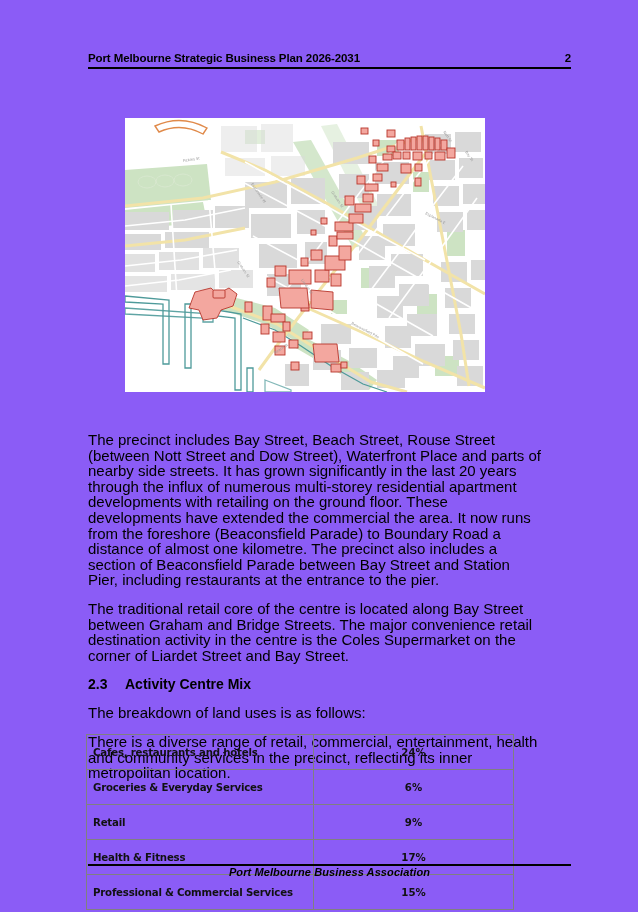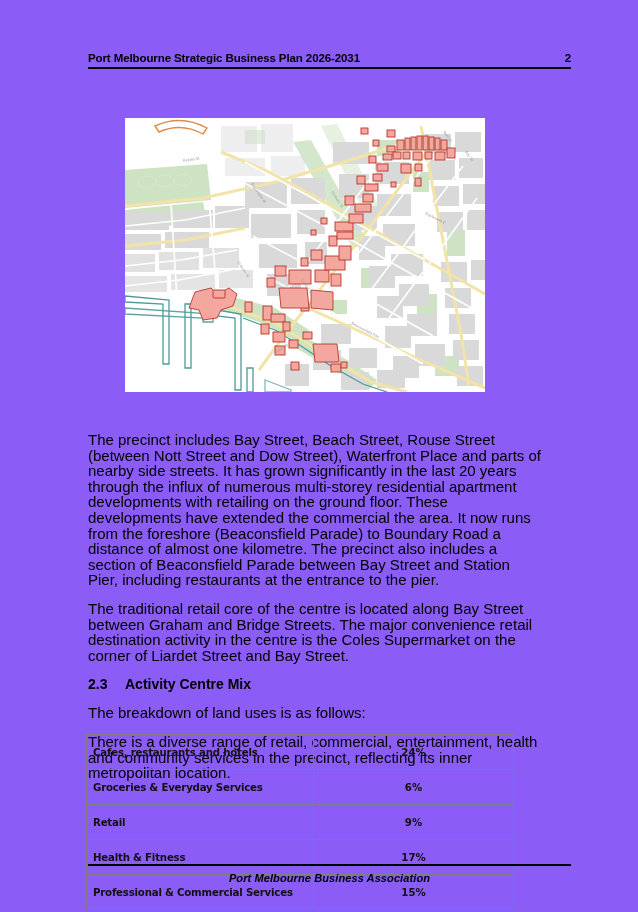--- a/index.html
+++ b/index.html
@@ -115,21 +115,20 @@
   }
   .footer-rule {
     border-top: 2px solid #000;
     width: 100%;
   }
   .footer-text {
     text-align: center;
     font-size: 11px;
     font-style: italic;
     font-weight: bold;
-    padding-top: 6px;
     letter-spacing: 0.1px;
   }
 </style>
 </head>
 <body>
 
 <div class="page">
 
   <div class="header">
     <div class="header-row">

